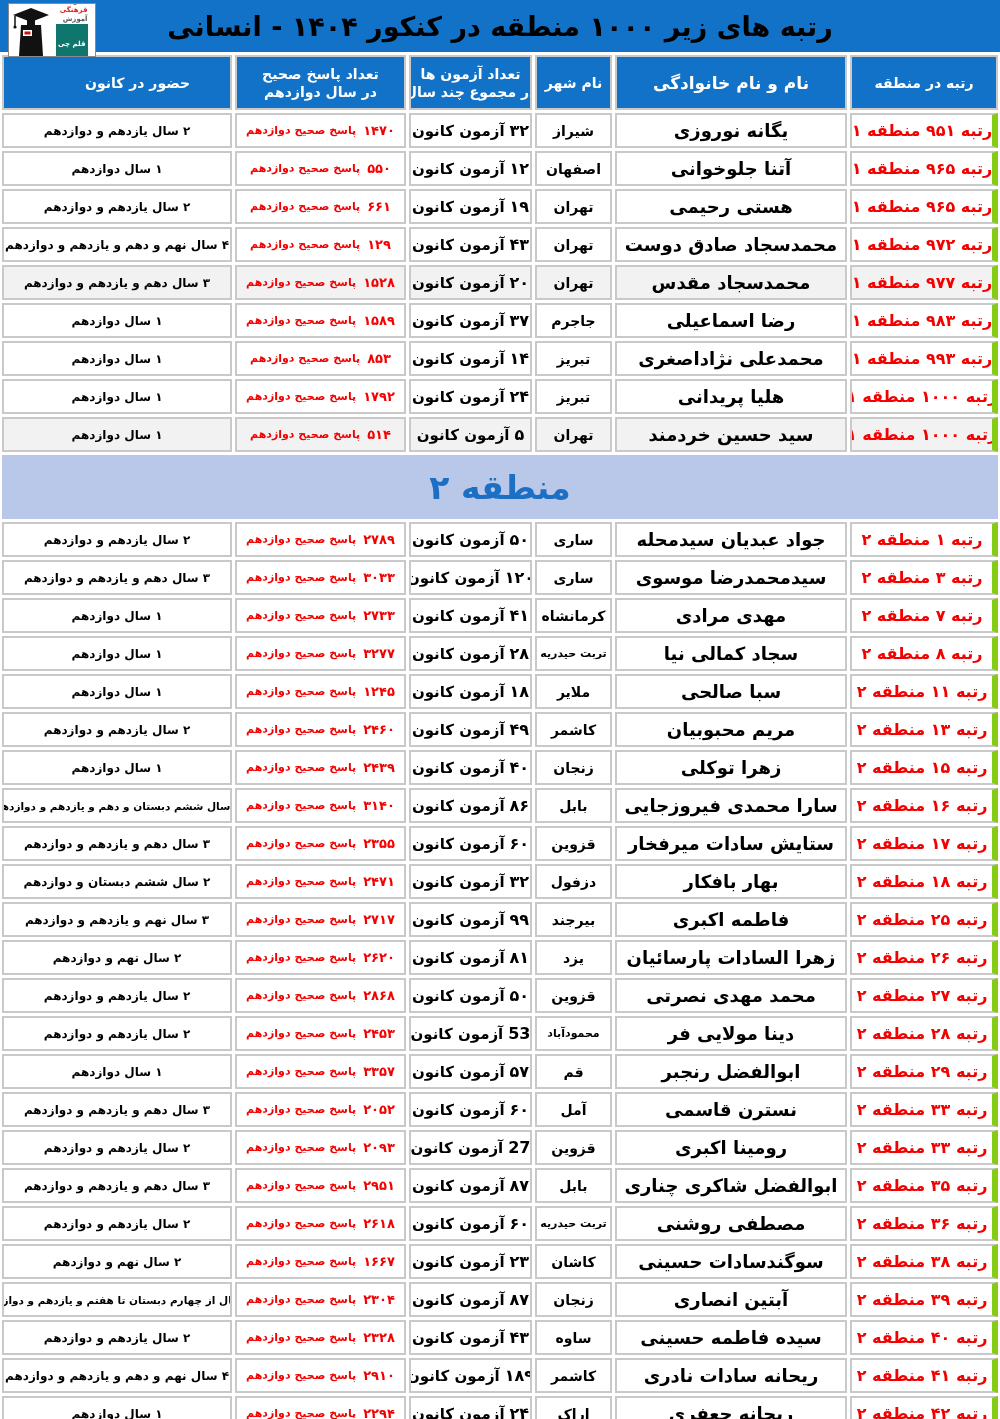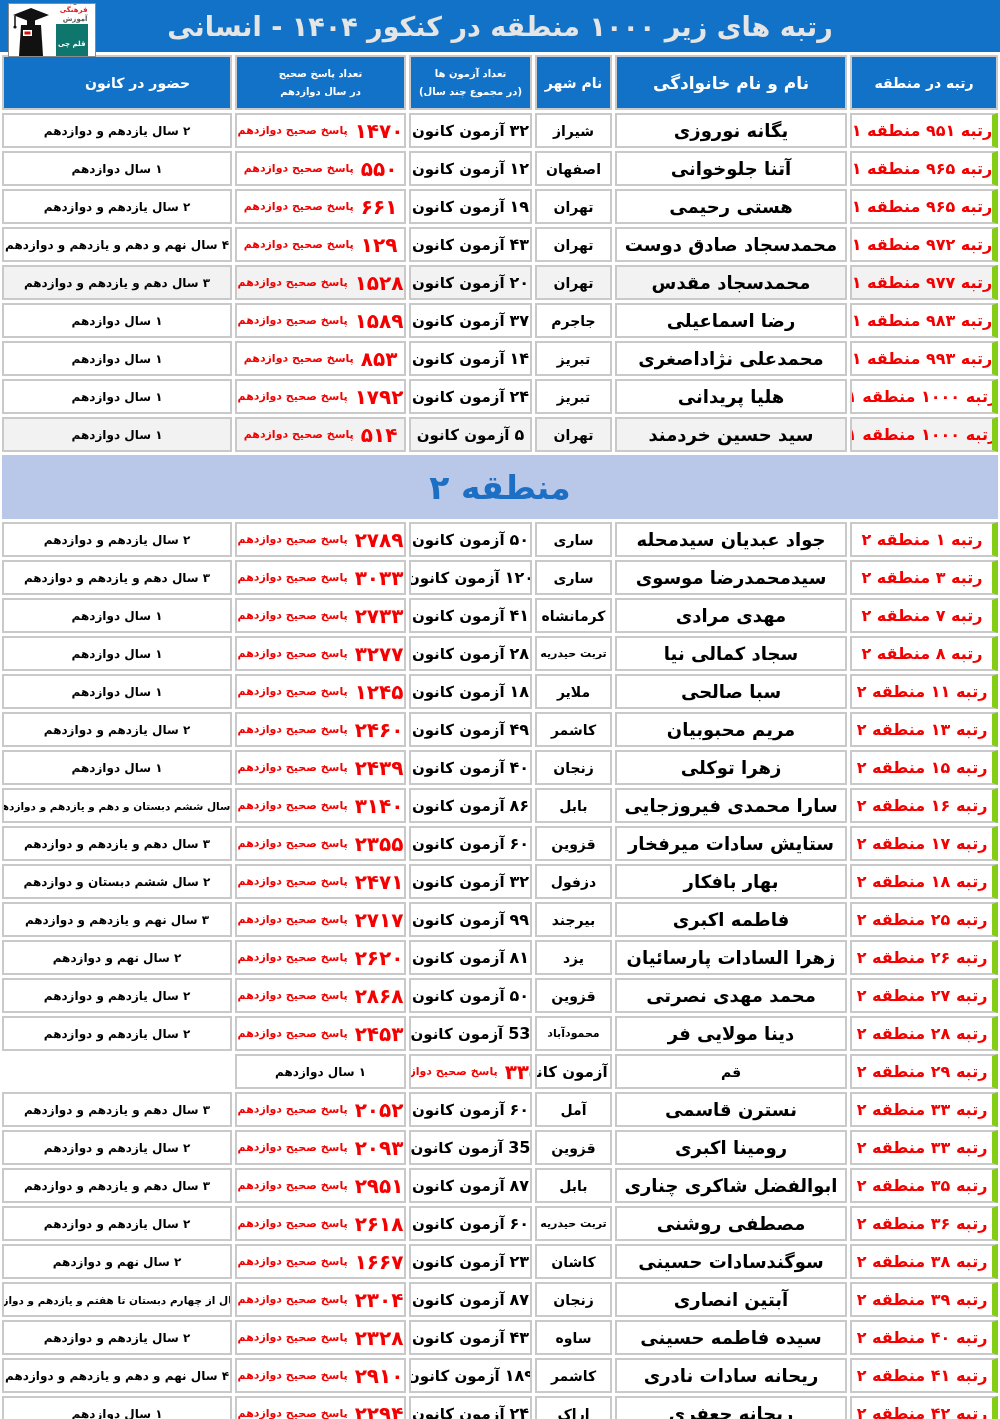--- a/index.html
+++ b/index.html
@@ -7,21 +7,21 @@
   .page {
     width:1000px; height:1419px; background:#ffffff;
     overflow:hidden; position:relative; direction:rtl;
     font-family:"DejaVu Sans", sans-serif; font-weight:bold;
   }
   
   .title-bar {
     height:52px; background:#1272c7; margin-bottom:3px;
     display:flex; align-items:center; justify-content:center; position:relative;
   }
-  .page-title { color:#e5e5e5; font-size:27px; font-weight:bold; letter-spacing:0; }
+  .page-title { color:#000000; font-size:27px; font-weight:bold; letter-spacing:0; }
   .logo {
     position:absolute; left:8px; top:3px; width:88px; height:54px;
     background:#ffffff; border:1px solid #8a8a8a; z-index:6;
     display:flex; flex-direction:row; direction:ltr; overflow:hidden;
   }
   .logo svg { width:46px; height:52px; flex:0 0 auto; }
   .logo-text { display:flex; flex-direction:column; justify-content:center; gap:1px; direction:rtl; padding-left:1px; }
   .logo-line { font-size:7px; line-height:8px; color:#555; white-space:nowrap; }
   .logo-line.red { color:#d22; }
   .logo-line.box { background:#0f766e; color:#fff; padding:16px 2px; }
@@ -34,40 +34,40 @@
   }
   .header-row { height:55px; }
   .header-row .cell {
     background:#1272c7; color:#ffffff; border:2px solid #c9c9c9;
     display:flex; flex-direction:column; align-items:center; justify-content:center; gap:4px;
     text-align:center;
   }
   .h-rank { font-size:14px; }
   .h-name { font-size:17px; }
   .h-city { font-size:14px; }
-  .h-two  { font-size:10px; line-height:14px; }
+  .h-two  { font-size:14px; line-height:14px; }
   .h-presence { font-size:14px;padding-left:41px; }
   .body-row { height:35px; }
   .cell {
     display:flex; align-items:center; justify-content:center;
     font-weight:bold; overflow:hidden; white-space:nowrap;
   }
   .body-row .cell { background:#ffffff; border:2px solid #c9c9c9; color:#000; }
   .body-row.shaded .cell { background:#f2f2f2; }
   .cell.rank {
     color:#f40000; font-size:16px;
     border-right:6px solid #84cc16;
   }
   .cell.name { font-size:18px; }
   .cell.city { font-size:14px; }
   .cell.city.long { font-size:11px; }
   .cell.tests { font-size:15px; gap:5px; }
   .cell.tests .t-num { font-size:16px; }
   .cell.correct { color:#f40000; gap:7px; }
-  .cell.correct .c-num { font-size:20px; }
+  .cell.correct .c-num { font-size:13px; }
   .cell.correct .c-lbl { font-size:11px; }
   .cell.presence { font-size:12px; }
   .cell.presence.long { font-size:10.5px; }
   .section-bar {
     height:64px; background:#b9c8e9; color:#1d6fc4;
     display:flex; align-items:center; justify-content:center;
     font-size:33px; font-weight:bold;
   }
 </style>
 </head>
@@ -438,20 +438,21 @@
           <span class="t-lbl">آزمون کانون</span>
         </div>
         <div class="cell correct">
           <span class="c-num">۲۴۵۳</span>
           <span class="c-lbl">پاسخ صحیح دوازدهم</span>
         </div>
         <div class="cell presence">۲ سال یازدهم و دوازدهم</div>
       </div>
       <div class="row body-row">
         <div class="cell rank">رتبه ۲۹ منطقه ۲</div>
+        <div class="cell name">ابوالفضل رنجبر</div>
         <div class="cell city">قم</div>
         <div class="cell tests">
           <span class="t-num">۵۷</span>
           <span class="t-lbl">آزمون کانون</span>
         </div>
         <div class="cell correct">
           <span class="c-num">۳۳۵۷</span>
           <span class="c-lbl">پاسخ صحیح دوازدهم</span>
         </div>
         <div class="cell presence">۱ سال دوازدهم</div>
@@ -468,21 +469,21 @@
           <span class="c-num">۲۰۵۲</span>
           <span class="c-lbl">پاسخ صحیح دوازدهم</span>
         </div>
         <div class="cell presence">۳ سال دهم و یازدهم و دوازدهم</div>
       </div>
       <div class="row body-row">
         <div class="cell rank">رتبه ۳۳ منطقه ۲</div>
         <div class="cell name">رومینا اکبری</div>
         <div class="cell city">قزوین</div>
         <div class="cell tests">
-          <span class="t-num">35</span>
+          <span class="t-num">27</span>
           <span class="t-lbl">آزمون کانون</span>
         </div>
         <div class="cell correct">
           <span class="c-num">۲۰۹۳</span>
           <span class="c-lbl">پاسخ صحیح دوازدهم</span>
         </div>
         <div class="cell presence">۲ سال یازدهم و دوازدهم</div>
       </div>
       <div class="row body-row">
         <div class="cell rank">رتبه ۳۵ منطقه ۲</div>

